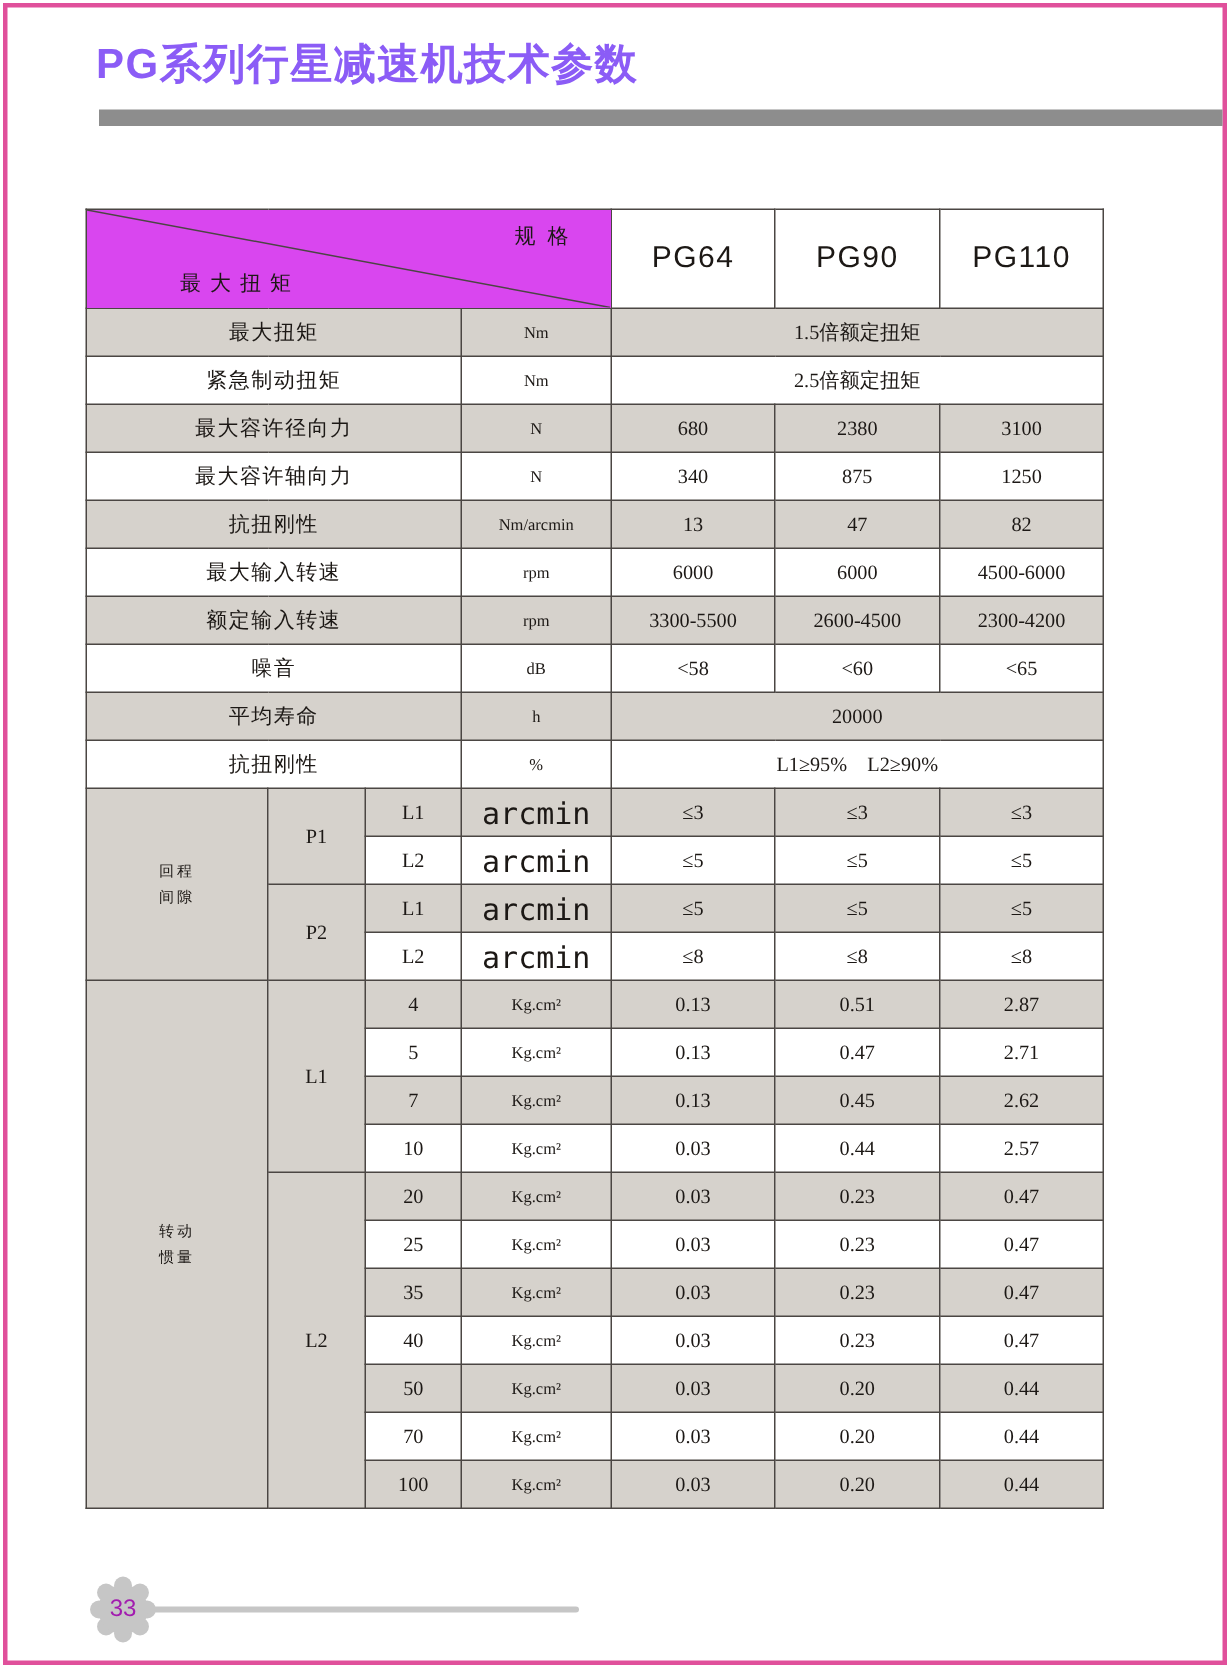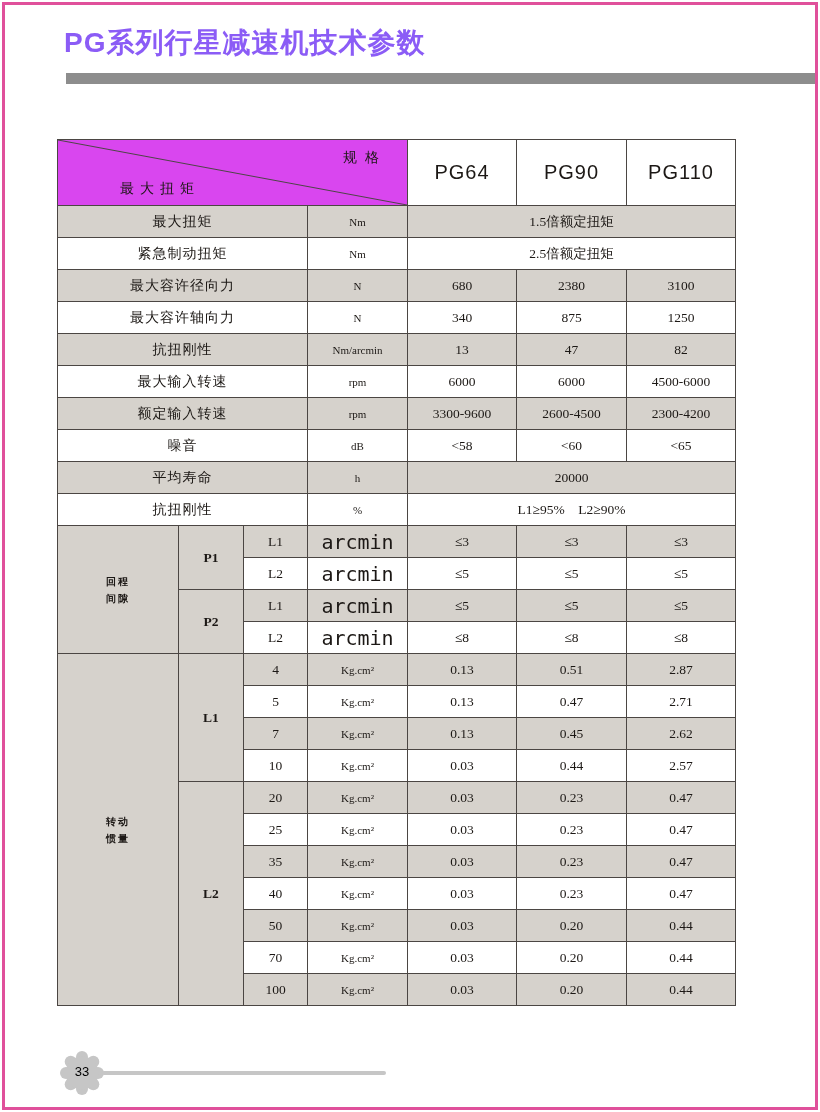--- a/index.html
+++ b/index.html
@@ -21,39 +21,39 @@
     position:absolute; left:57px; top:139px; width:678px;
     border-collapse:collapse; table-layout:fixed;
   }
   table.spec td, table.spec th {
     border:1px solid #4b4643; padding:0; text-align:center; vertical-align:middle;
     color:#1c1815;
   }
   tr.hdr { height:66px; }
   tr.r { height:32px; }
   tr.g > td { background:#d6d2cc; }
-  td.wlbl { background:#ffffff;font-weight:bold; }
+  td.wlbl { background:#ffffff; }
   .cn { font-size:14px; letter-spacing:1px; font-family:Liberation Serif, serif; }
   .cn2 { font-size:10px; letter-spacing:2px; line-height:1.7; font-family:"Liberation Sans","DejaVu Sans",sans-serif; }
   .model { font-size:20px; letter-spacing:1px; font-family:"Liberation Sans","DejaVu Sans",sans-serif; }
   .val { font-size:13.5px; font-family:"Liberation Serif","DejaVu Serif",serif; }
   .unit { font-size:11px; font-family:"Liberation Serif","DejaVu Serif",serif; }
   .unit-lg { font-size:20px; font-family:"DejaVu Sans Mono","Liberation Mono",monospace; }
   td.corner { position:relative; background:#d946ef; }
   td.corner svg { position:absolute; inset:0; width:100%; height:100%; }
   .corner-top {
     position:absolute; top:9px; right:20px; font-size:14px; letter-spacing:8px; font-weight:normal;
   }
   .corner-bottom {
     position:absolute; bottom:7px; left:62px; font-size:14px; letter-spacing:6px; font-weight:normal;
   }
   .footer-deco { position:absolute; left:58px; top:1048px; }
   .page-num {
     position:absolute; left:70px; top:1064px; width:24px; text-align:center;
-    font-size:13px; color:#000000;
+    font-size:16px; color:#a21caf;
   }
 </style>
 </head>
 <body>
 
 <div class="frame"></div>
 
 <div class="page-title">PG系列行星减速机技术参数</div>
 <div class="title-bar"></div>
 
@@ -116,21 +116,21 @@
   <tr class="r">
     <td class="cn" colspan="3">最大输入转速</td>
     <td class="unit">rpm</td>
     <td class="val">6000</td>
     <td class="val">6000</td>
     <td class="val">4500-6000</td>
   </tr>
   <tr class="r g">
     <td class="cn" colspan="3">额定输入转速</td>
     <td class="unit">rpm</td>
-    <td class="val">3300-9600</td>
+    <td class="val">3300-5500</td>
     <td class="val">2600-4500</td>
     <td class="val">2300-4200</td>
   </tr>
   <tr class="r">
     <td class="cn" colspan="3">噪音</td>
     <td class="unit">dB</td>
     <td class="val">&lt;58</td>
     <td class="val">&lt;60</td>
     <td class="val">&lt;65</td>
   </tr>

